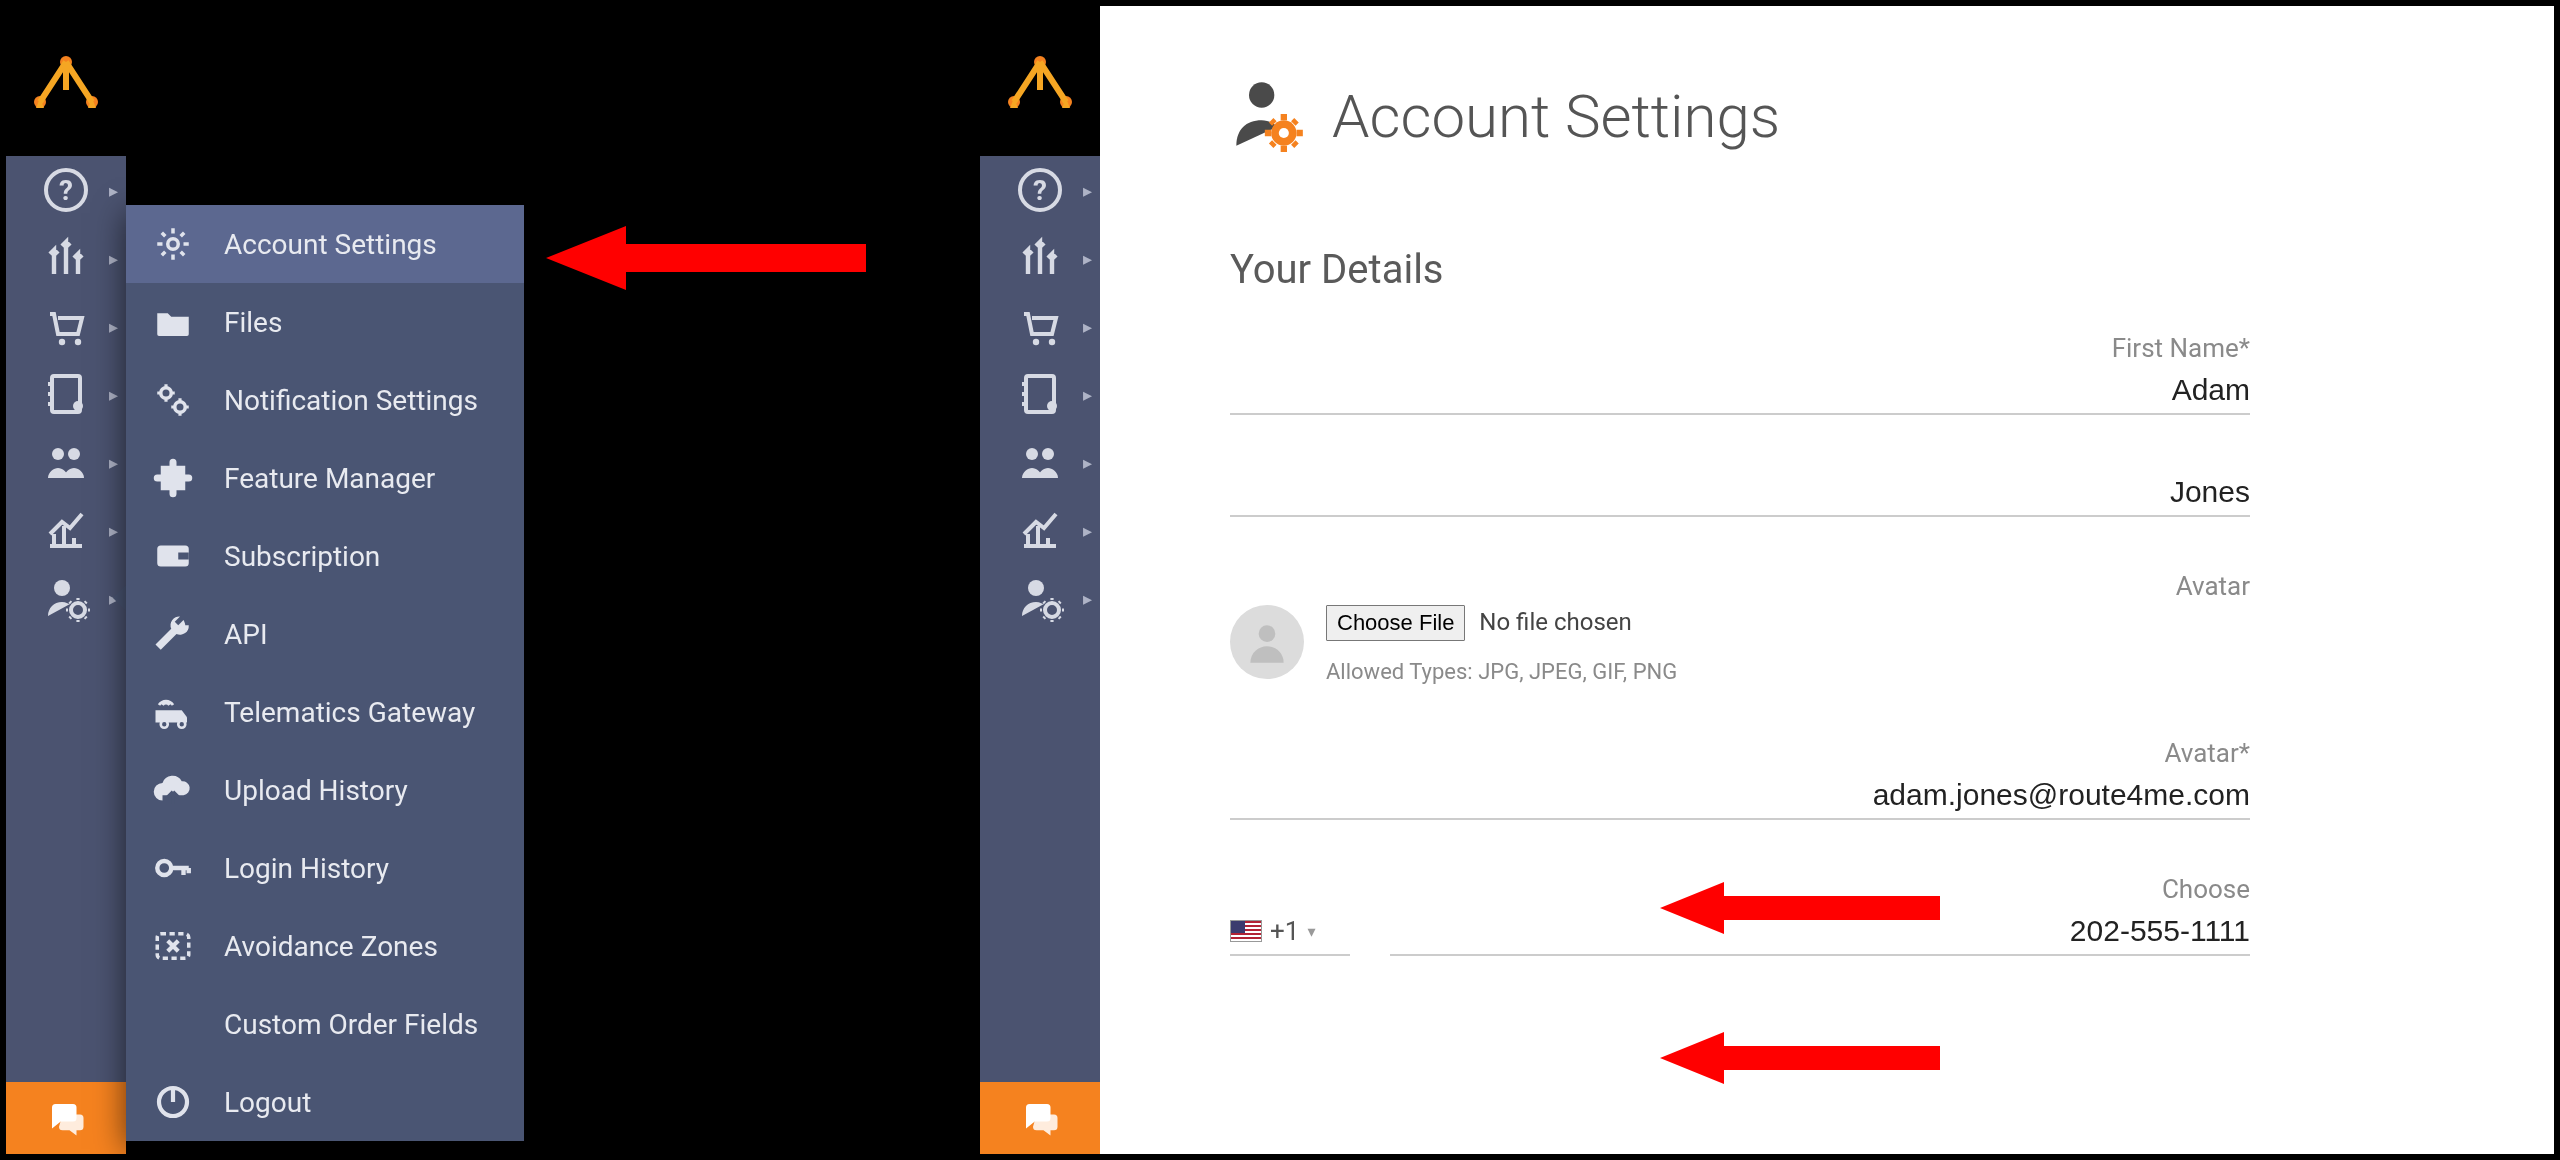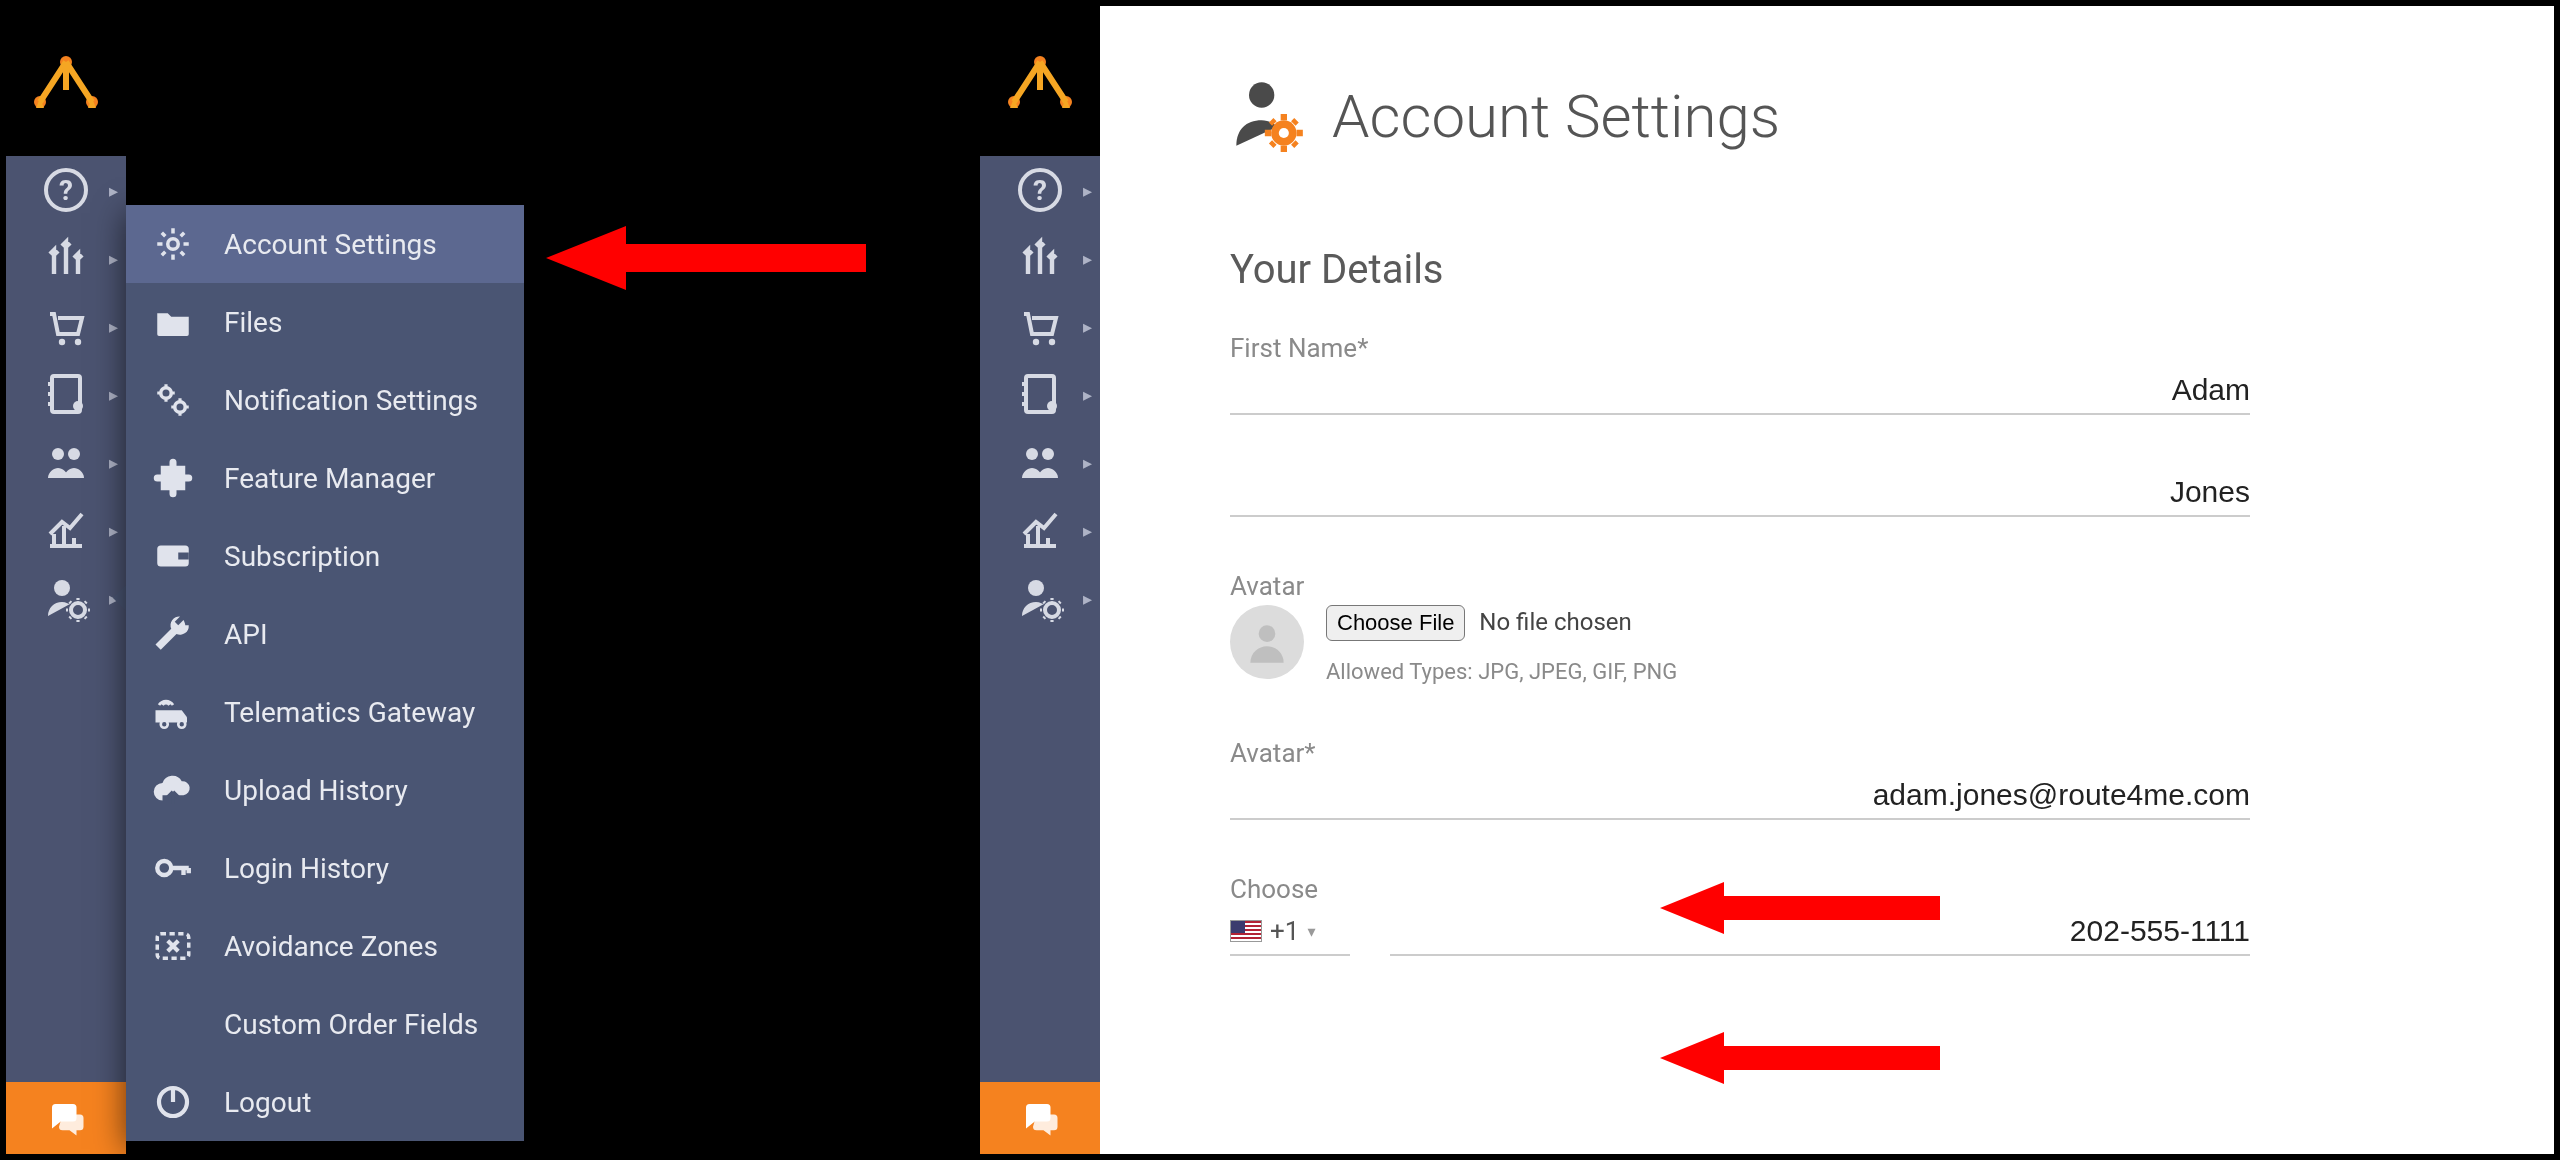--- a/index.html
+++ b/index.html
@@ -121,21 +121,21 @@
     font-weight: 300;
     color: #555;
   }
   .section-heading {
     font-size: 40px;
     color: #5a5a5a;
     font-weight: 400;
     margin-bottom: 40px;
   }
   .field { margin-bottom: 54px; max-width: 1020px; }
-  .field-label { font-size: 26px; color: #8a8a8a; margin-bottom: 4px; }
+  .field-label { font-size: 26px; color: #8a8a8a; margin-bottom: 4px; text-align: right; }
   .field-input {
     width: 100%;
     border: none;
     border-bottom: 2px solid #ccc;
     font-size: 30px;
     padding: 6px 0;
     color: #222;
     outline: none;
     background: transparent;
     text-align: right;
@@ -143,21 +143,21 @@
   .avatar-row { display:flex; align-items:flex-start; gap:22px; }
   .avatar-circle {
     width: 74px; height: 74px; border-radius: 50%;
     background: #dcdcdc; display:flex; align-items:center; justify-content:center;
   }
   .file-btn {
     font-size: 22px;
     padding: 4px 10px;
     border: 1px solid #777;
     background: #efefef;
-    border-radius: 6px;
+    border-radius: 1px;
     cursor:pointer;
   }
   .file-status { font-size: 24px; color:#444; margin-left:10px; }
   .file-hint { font-size: 22px; color:#8a8a8a; margin-top:18px; }
   .phone-row { display:flex; align-items:flex-end; gap:40px; max-width:1020px; }
   .phone-cc {
     display:flex; align-items:center; gap:8px;
     border-bottom: 2px solid #ccc; padding-bottom:8px; width:120px;
   }
   .flag {

